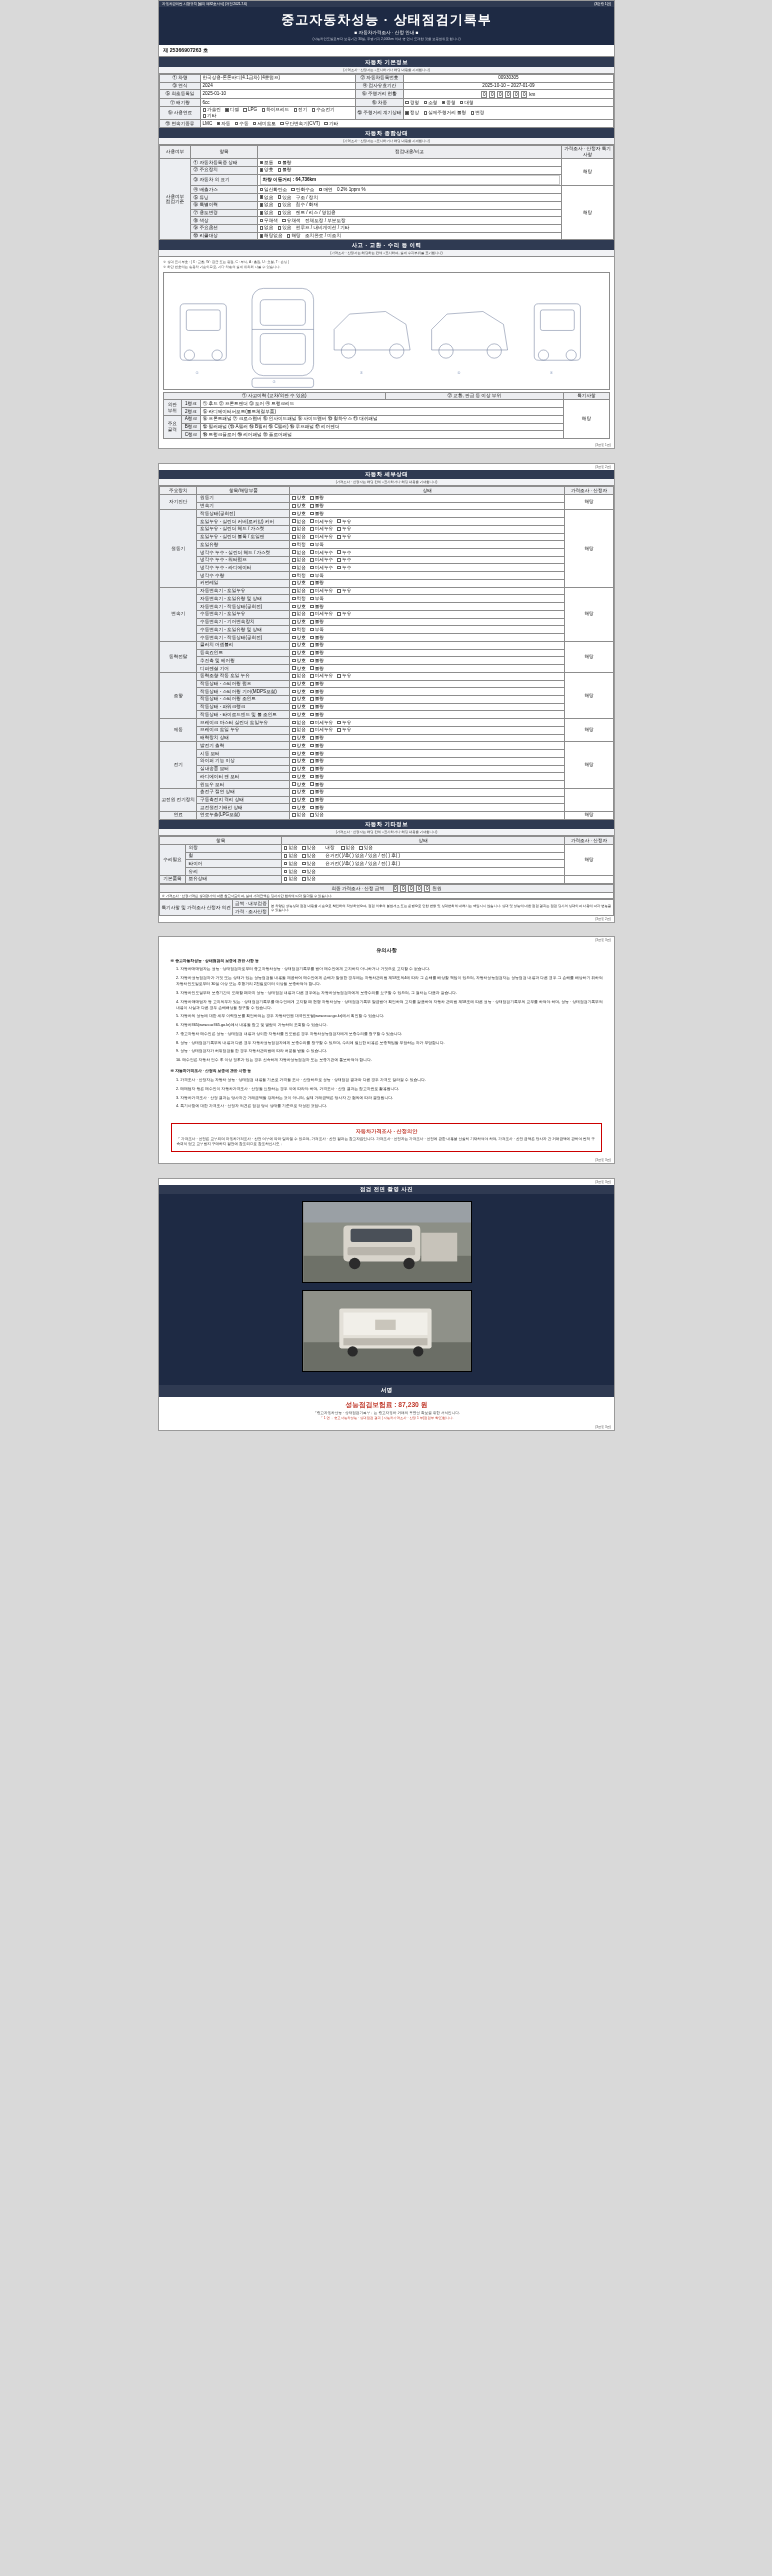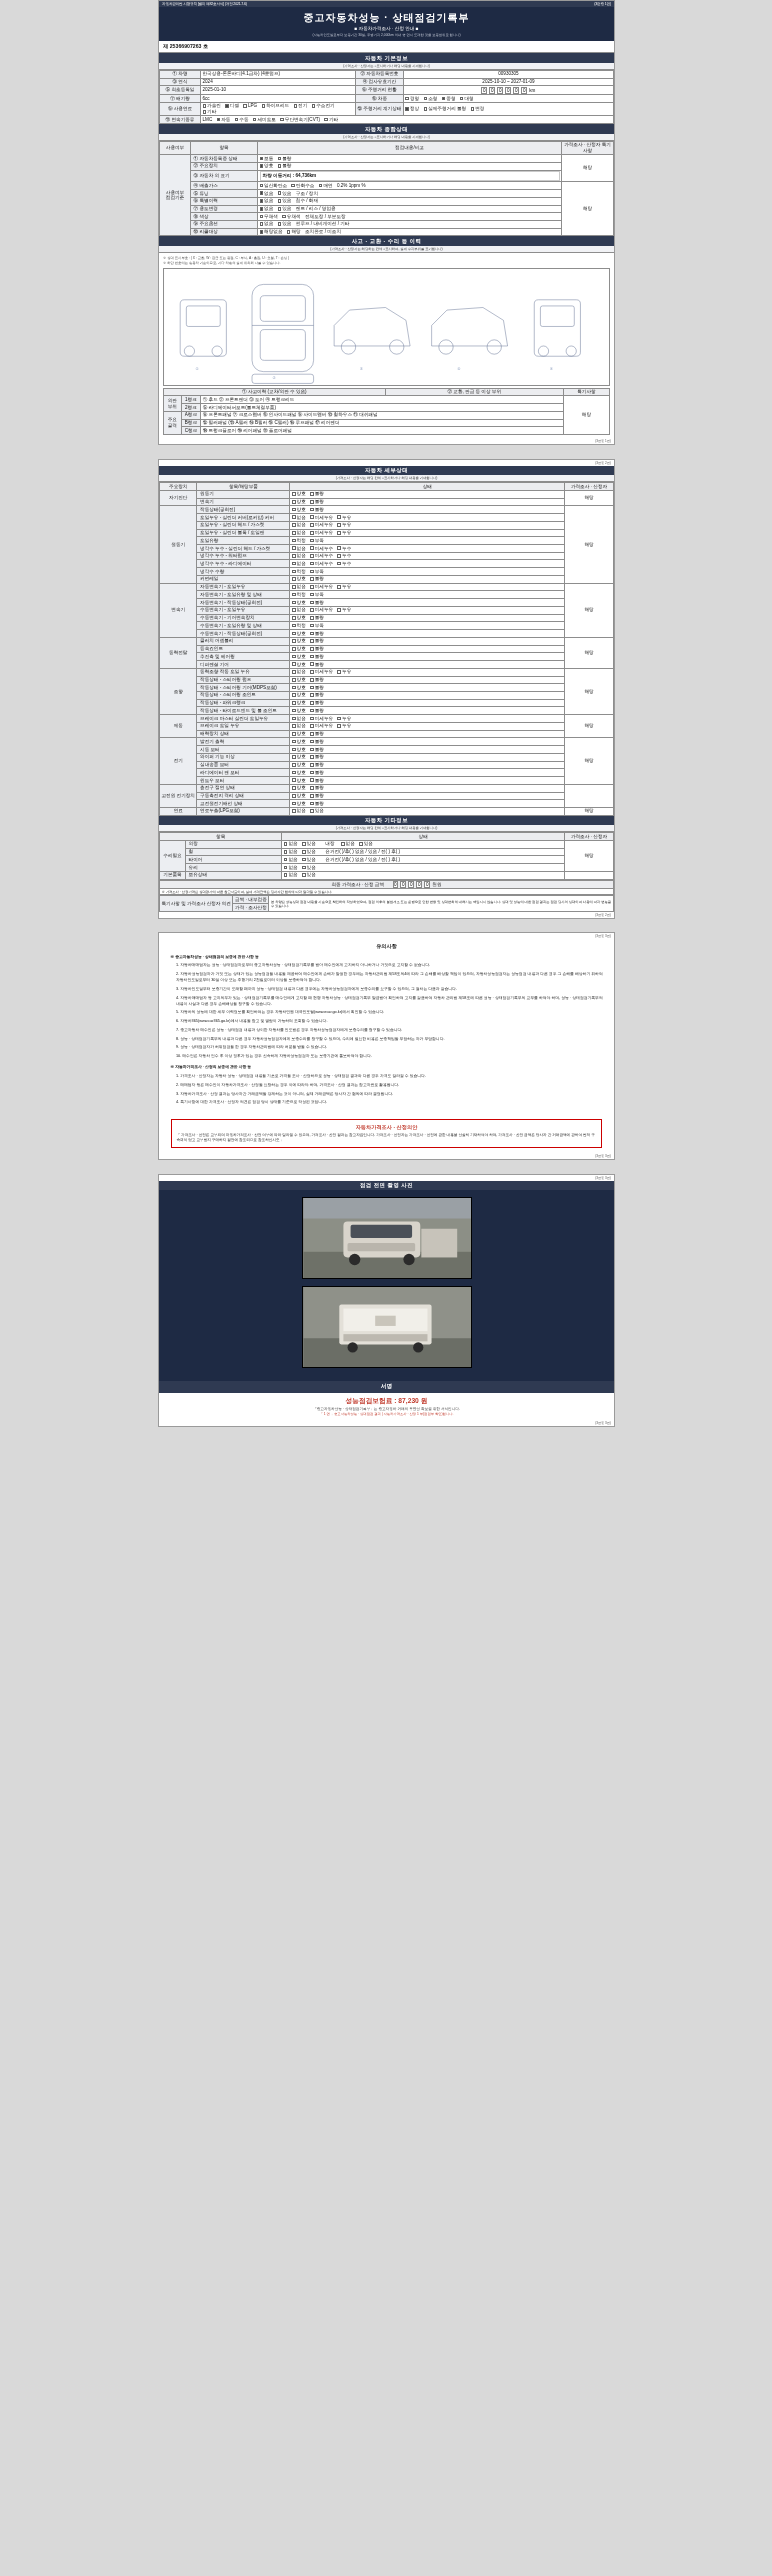--- a/index.html
+++ b/index.html
@@ -34,21 +34,21 @@
 
   
   .topbar {
     background:#2f3a52; color:#fff; font-size:3.6px;
     padding:1px 3.1px; display:flex; justify-content:space-between;
     letter-spacing:-0.2px;
   }
   .title-block {
     background:#1e2a44; color:#fff; text-align:center; padding:3.6px 0 4.1px;
   }
-  .title-block .t1 { font-size:10px; font-weight:bold; letter-spacing:1px; }
+  .title-block .t1 { font-size:13px; font-weight:bold; letter-spacing:1px; }
   .title-block .t2 { font-size:4.6px; margin-top:1.5px; }
   .title-block .t3 { font-size:3.3px; margin-top:1.5px; color:#c6cbd8; line-height:1.4; }
 
   .recno { padding:2.1px 4.1px; font-size:5.2px; font-weight:bold; border-bottom:0.5px solid #8d8d8d;}
 
   .secbar {
     background:#2f3a52; color:#fff; text-align:center; font-size:5.4px;
     font-weight:bold; padding:1.5px 0 1px; letter-spacing:0.5px;
   }
   .secsub {

